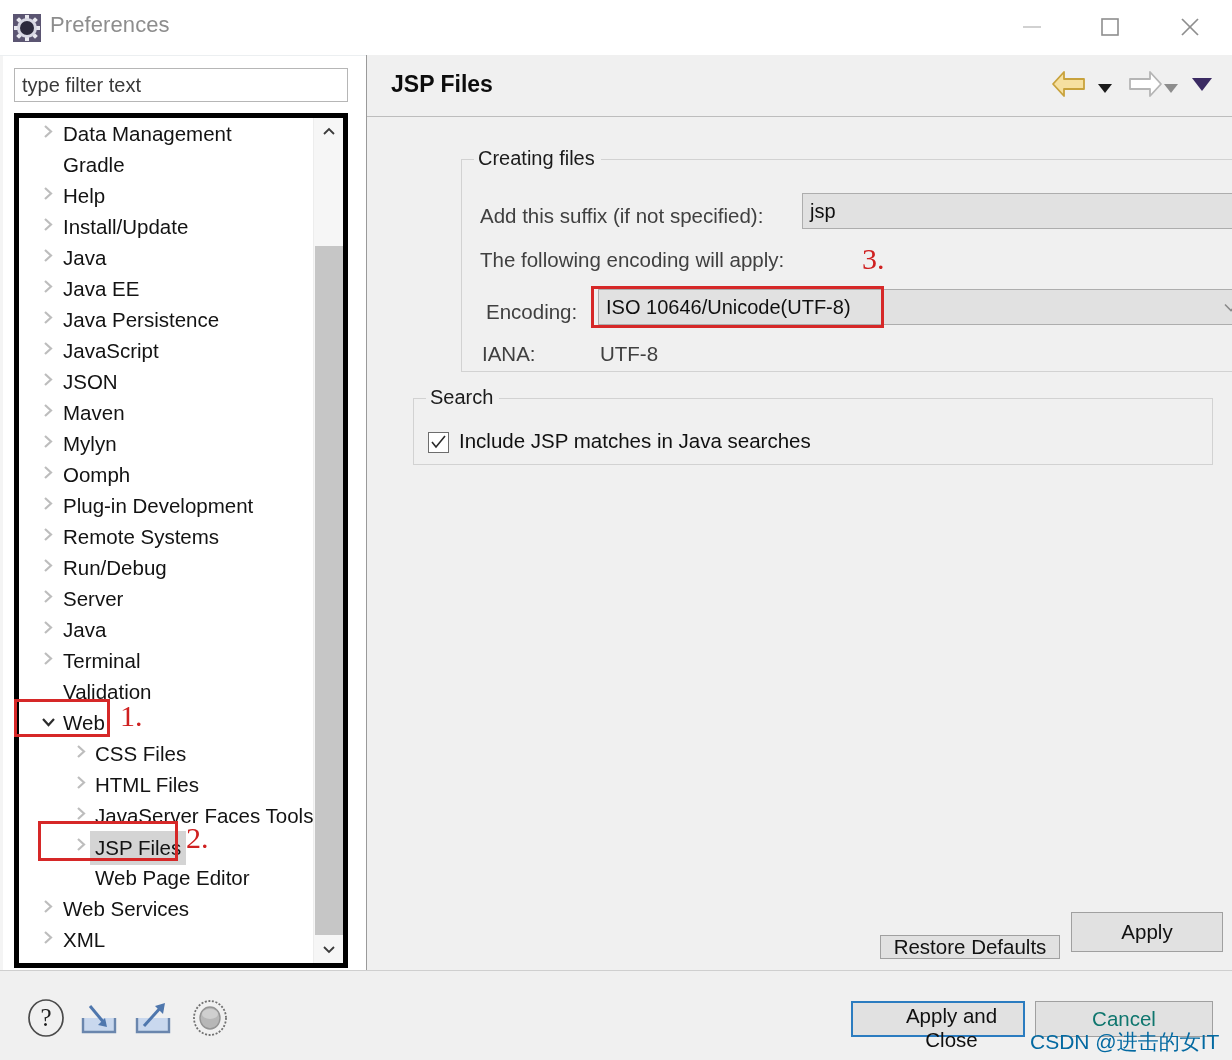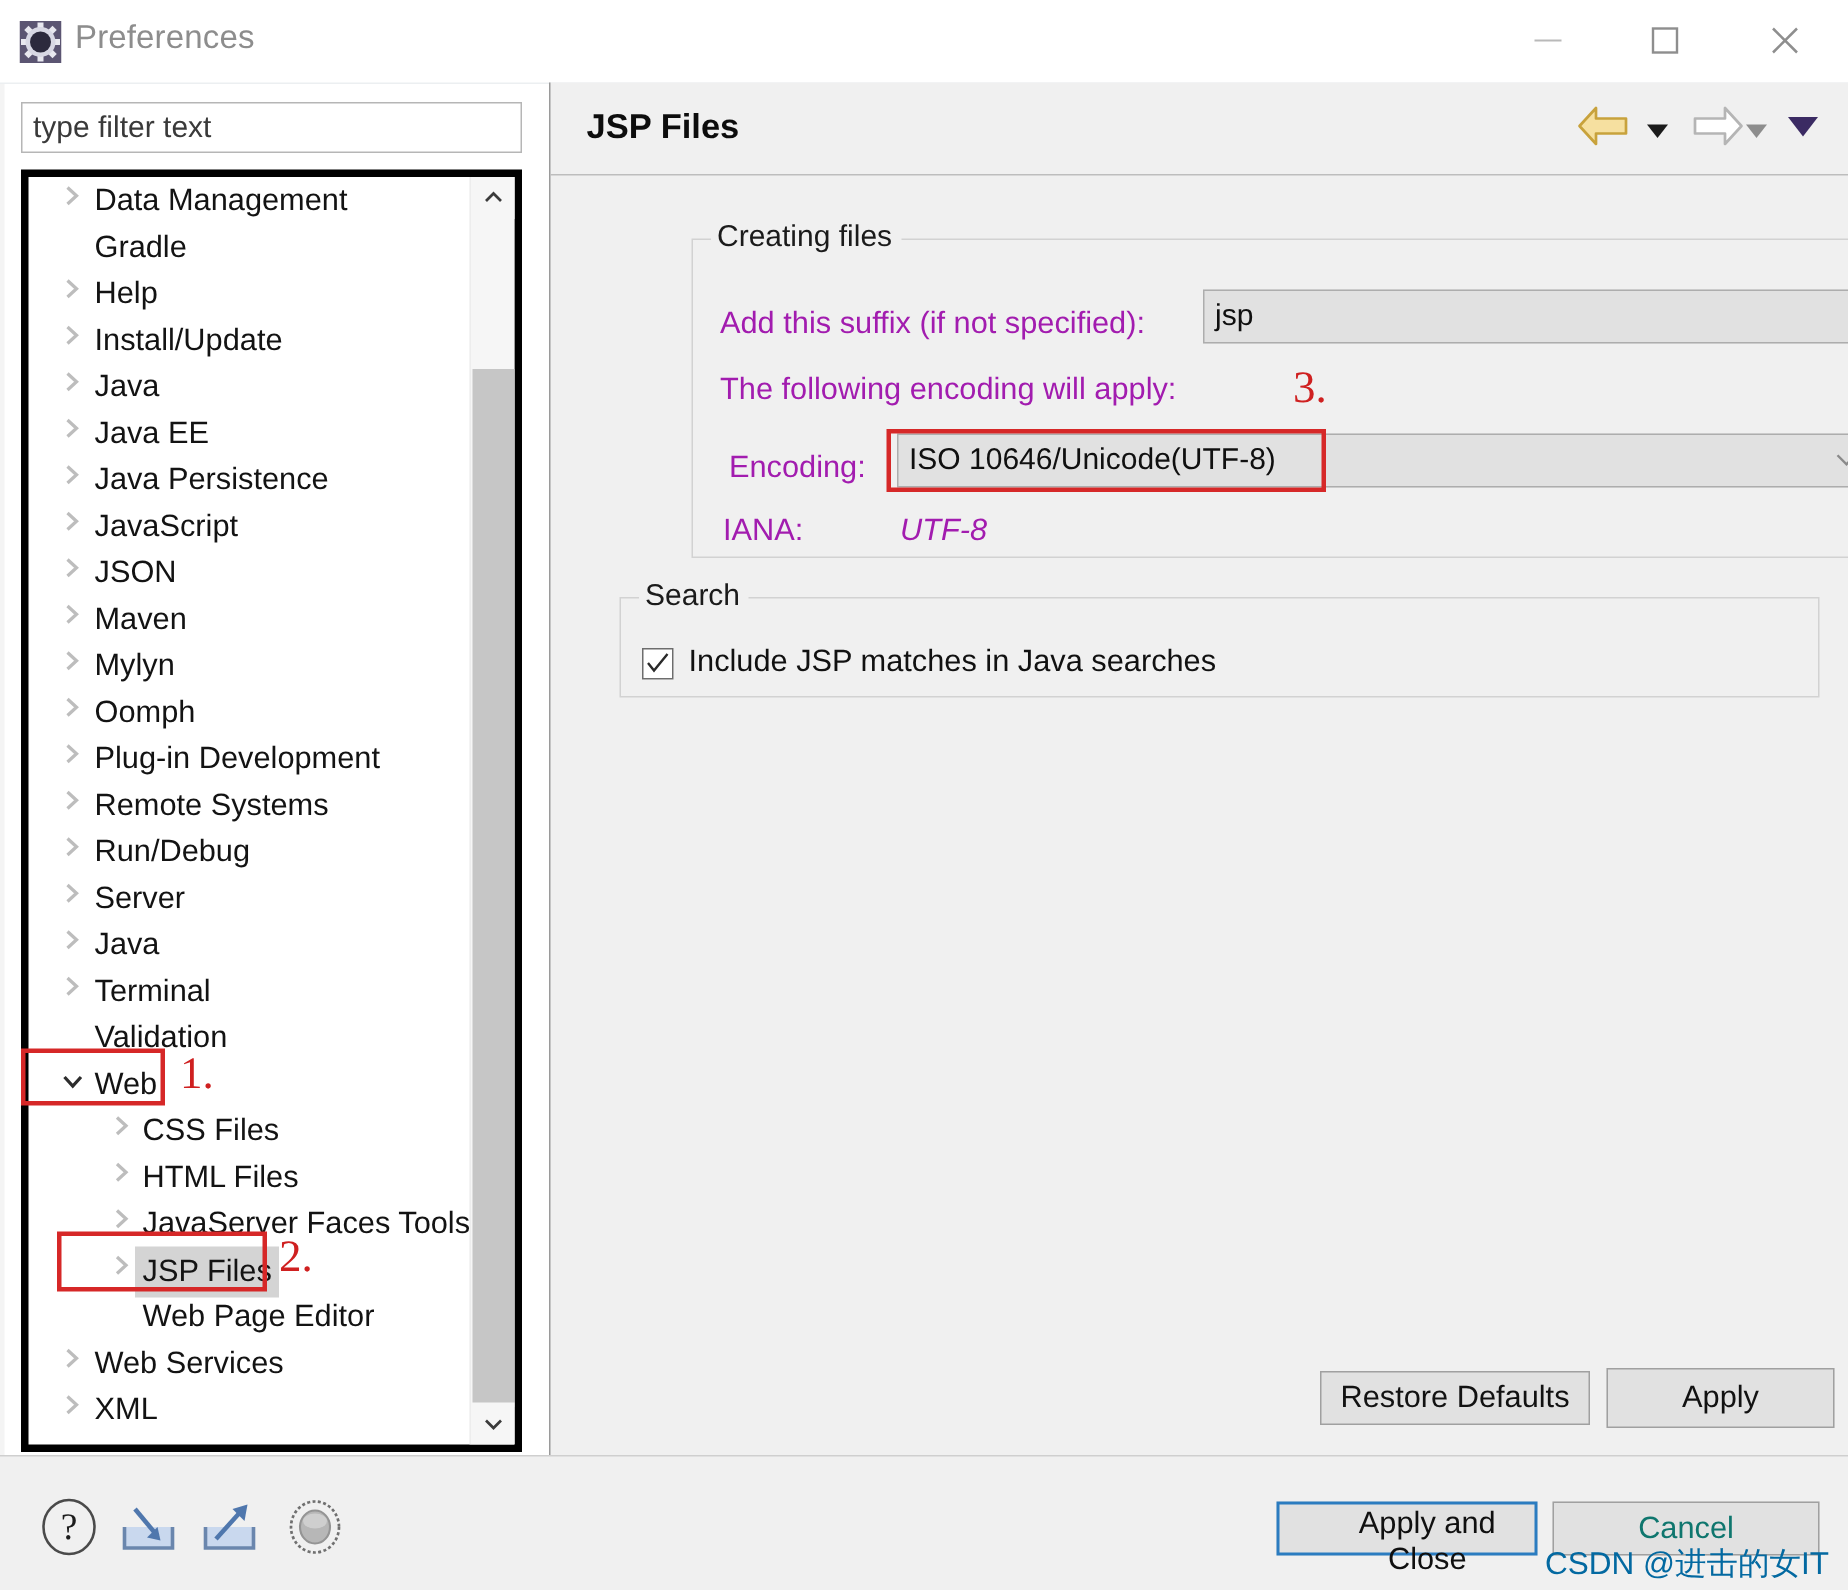--- a/index.html
+++ b/index.html
@@ -182,42 +182,42 @@
     width: 800px; height: 213px; margin-left: 48px;
   }
   #grp-search {
     left: 46px; top: 343px;
     width: 800px; height: 67px;
   }
 
   .fld-label {
     position: absolute;
     font-size: 20.5px;
-    color: #a21caf;
+    color: #404040;
     white-space: nowrap;
   }
   .combo {
     position: absolute;
     background: #e1e1e1;
     border: 1px solid #adadad;
     box-sizing: border-box;
     font-size: 20px;
     color: #101010;
     cursor: default;
   }
   .combo .cval { position: absolute; left: 7px; top: 50%; transform: translateY(-50%); white-space: nowrap; }
   .combo .ccaret { position: absolute; right: 10px; top: 50%; transform: translateY(-50%); }
 
   #lbl-suffix { left: 18px; top: 44px; }
   #combo-suffix { left: 340px; top: 33px; width: 508px; height: 36px; }
   #lbl-encoding-intro { left: 18px; top: 88px; }
   #lbl-encoding { left: 24px; top: 140px; }
   #combo-encoding { left: 136px; top: 129px; width: 652px; height: 36px; }
   #lbl-iana { left: 20px; top: 182px; }
-  #val-iana { left: 138px; top: 182px; font-style: italic; }
+  #val-iana { left: 138px; top: 182px; }
 
   
   .redbox {
     position: absolute;
     border: 3px solid #d62828;
     box-sizing: border-box;
     pointer-events: none;
   }
   .rednum {
     position: absolute;
@@ -264,21 +264,21 @@
     border: 1px solid #a0a0a0;
     box-sizing: border-box;
     font-family: "Liberation Sans", sans-serif;
     font-size: 20.5px;
     color: #121212;
     cursor: default;
     text-align: center;
     line-height: 1;
     padding: 0;
   }
-  #btn-restore { left: 513px; top: 859px; width: 180px; height: 36px; }
+  #btn-restore { left: 513px; top: 880px; width: 180px; height: 24px; }
   #btn-apply { left: 704px; top: 857px; width: 152px; height: 40px; }
 
   
   #footer {
     position: absolute;
     left: 0; top: 970px;
     width: 1232px; height: 90px;
     background: #f0f0f0;
     border-top: 1px solid #cfcfcf;
   }

